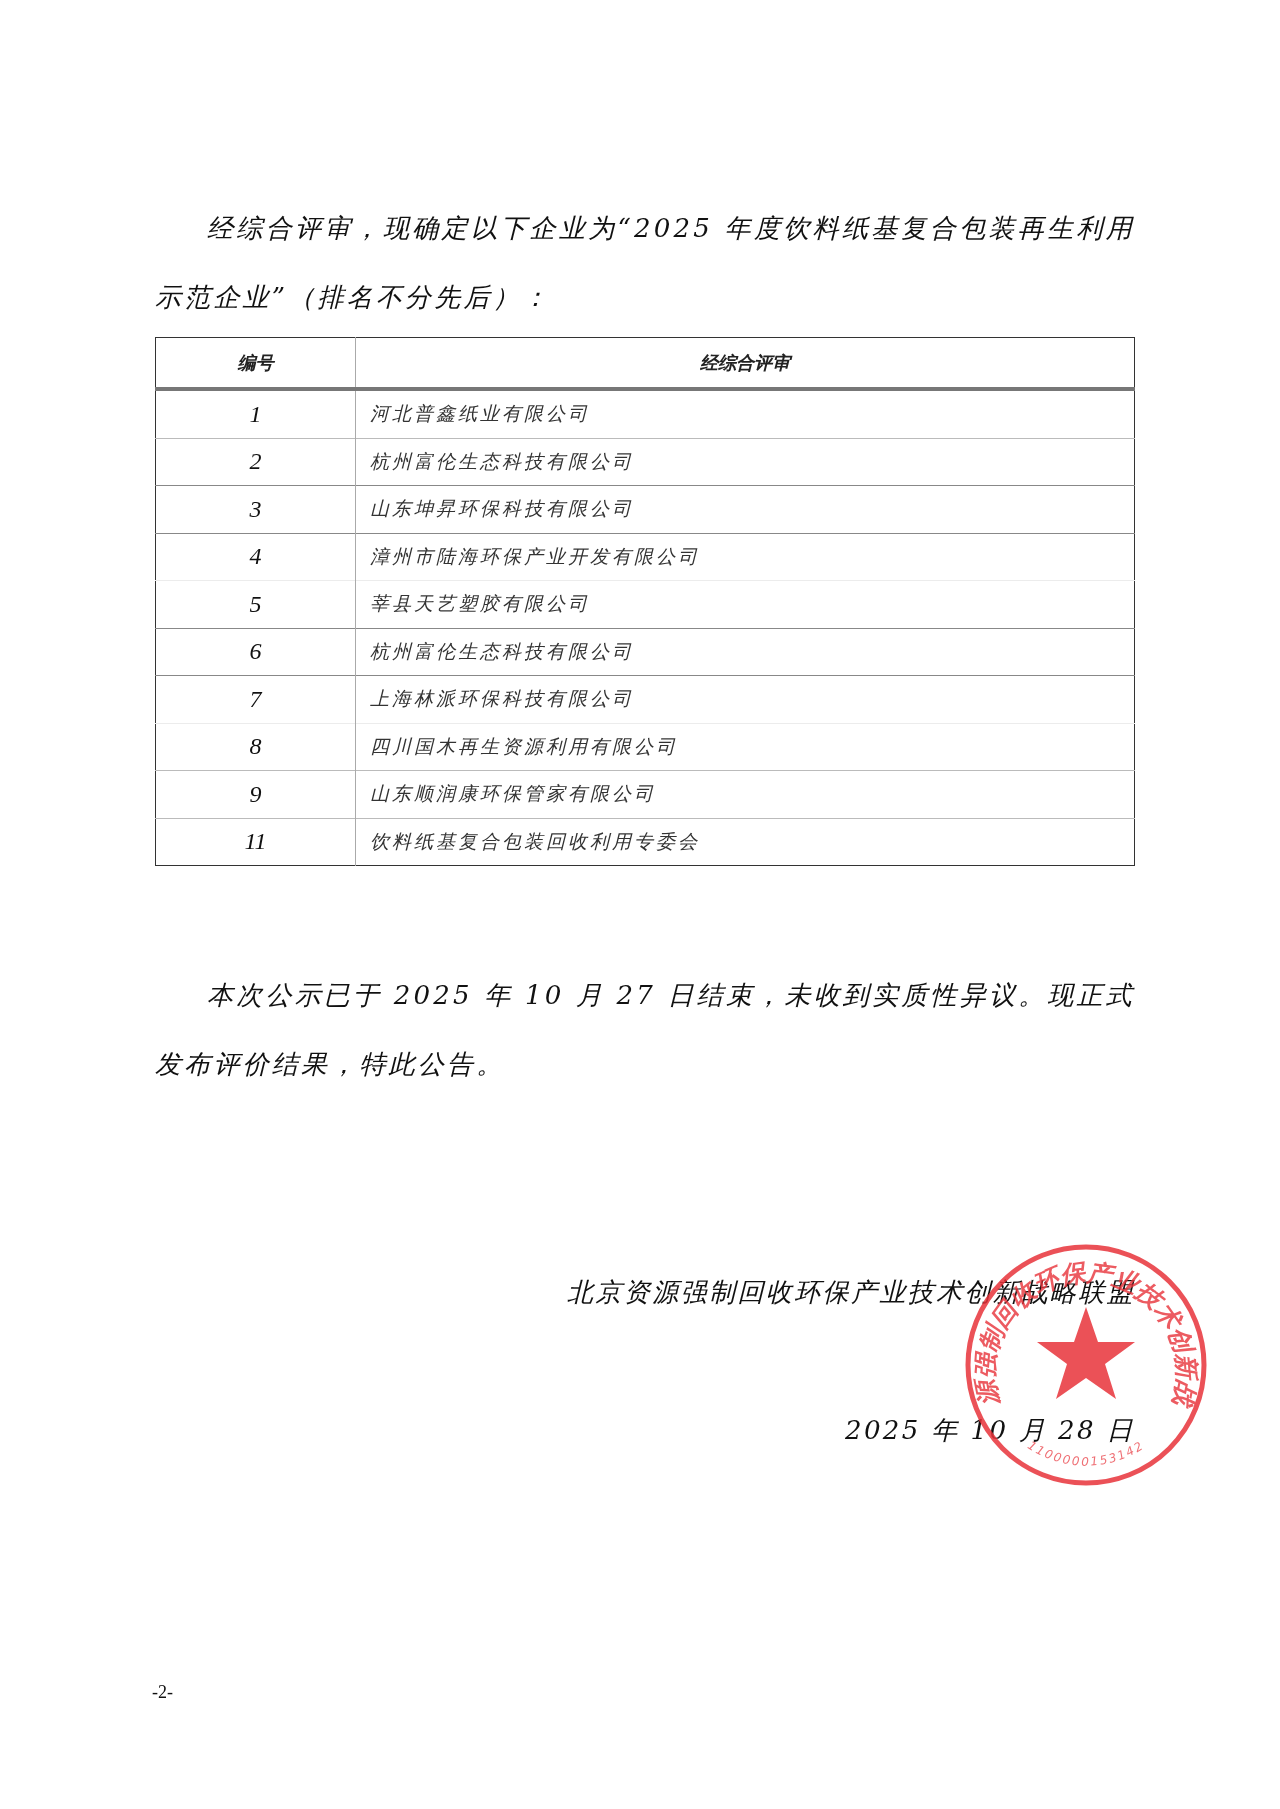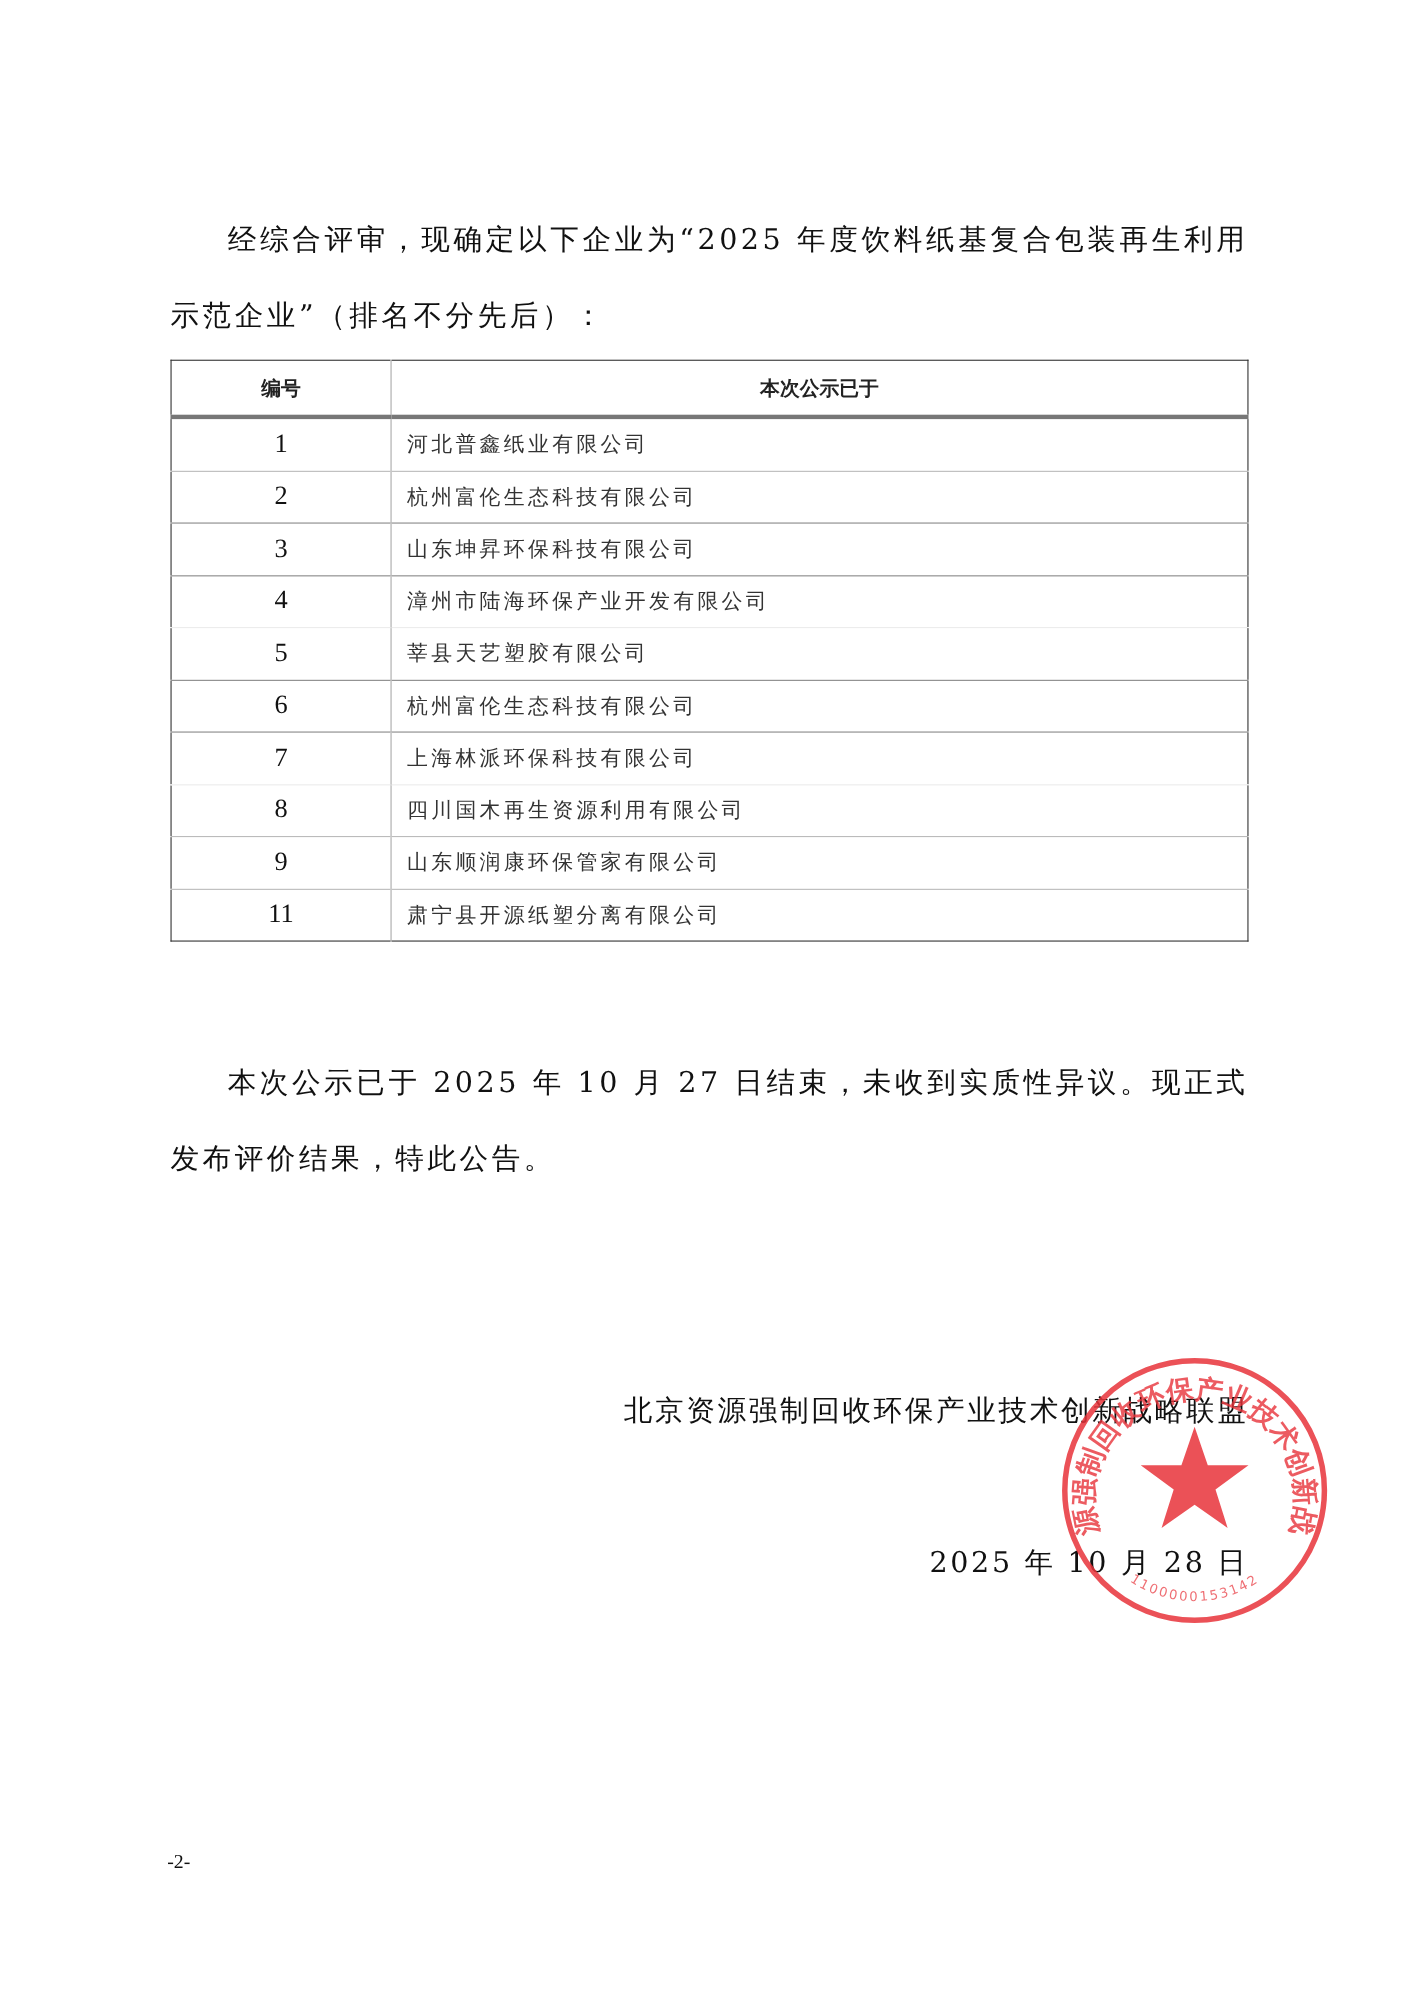--- a/index.html
+++ b/index.html
@@ -1,18 +1,18 @@
 <!DOCTYPE html>
 <html><head>
 <meta charset="utf-8">
 <style>
   html, body { margin:0; padding:0; background:#fff; }
   body { width:1280px; height:1809px; position:relative; overflow:hidden;
          font-family:"DejaVu Serif","Liberation Serif",serif; color:#111; }
-  .page { position:absolute; left:155px; top:0; width:980px; height:1347px; }
+  .page { position:absolute; left:155px; top:10px; width:980px; height:1347px;font-style:italic; }
   .para { position:absolute; left:0; width:980px; font-size:26px; line-height:69px;
           text-align:justify; text-indent:52px; letter-spacing:3.2px; font-weight:300; }
   #p1 { top:184px; }
   #p2 { top:951px; }
   table { position:absolute; left:0; top:327px; width:980px; border-collapse:collapse;
           border:1.5px solid #333; }
   th { height:47px; font-size:18px; font-weight:bold; color:#222;
        font-family:"DejaVu Sans","Liberation Sans",sans-serif; border-bottom:4px solid #777;
        border-left:1px solid #aaa; }
   th:first-child { border-left:none; width:197px; }
@@ -30,21 +30,21 @@
 <body>
 
 <div class="page">
 
   <div id="p1" class="para">经综合评审，现确定以下企业为“2025 年度饮料纸基复合包装再生利用示范企业”（排名不分先后）：</div>
 
   <table>
     <thead>
       <tr>
         <th>编号</th>
-        <th>本次公示已于</th>
+        <th>经综合评审</th>
       </tr>
     </thead>
     <tbody>
       <tr>
           <td class="idx">1</td>
           <td class="name">河北普鑫纸业有限公司</td>
         </tr>
       <tr>
           <td class="idx">2</td>
           <td class="name">杭州富伦生态科技有限公司</td>
@@ -72,21 +72,21 @@
       <tr class="light">
           <td class="idx">8</td>
           <td class="name">四川国木再生资源利用有限公司</td>
         </tr>
       <tr>
           <td class="idx">9</td>
           <td class="name">山东顺润康环保管家有限公司</td>
         </tr>
       <tr>
           <td class="idx">11</td>
-          <td class="name">肃宁县开源纸塑分离有限公司</td>
+          <td class="name">饮料纸基复合包装回收利用专委会</td>
         </tr>
     </tbody>
   </table>
 
   <div id="p2" class="para">本次公示已于 2025 年 10 月 27 日结束，未收到实质性异议。现正式发布评价结果，特此公告。</div>
 
   <div id="s1" class="sign">北京资源强制回收环保产业技术创新战略联盟</div>
   <div id="s3" class="sign">2025 年 10 月 28 日</div>
 
   <svg class="seal" viewBox="0 0 248 248">

